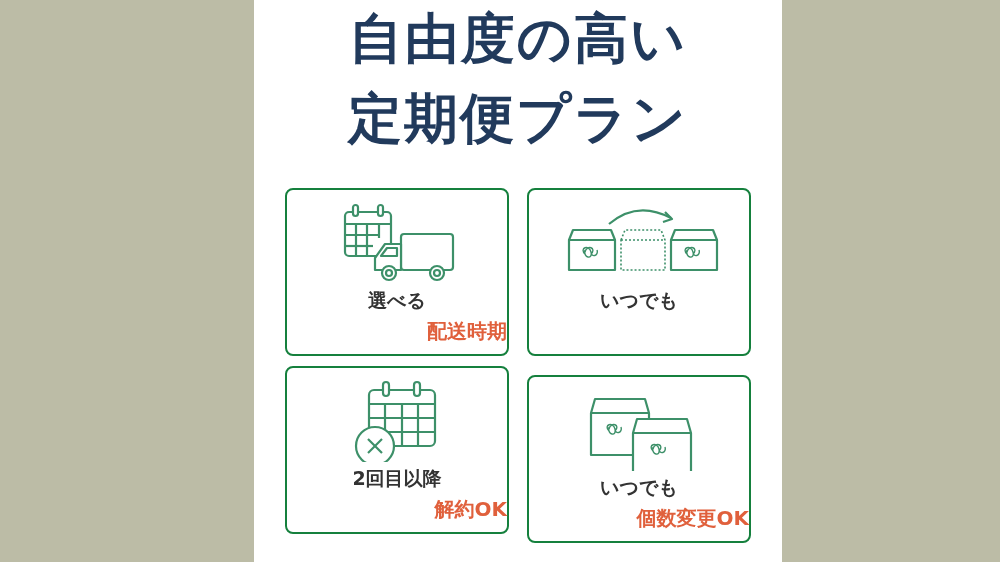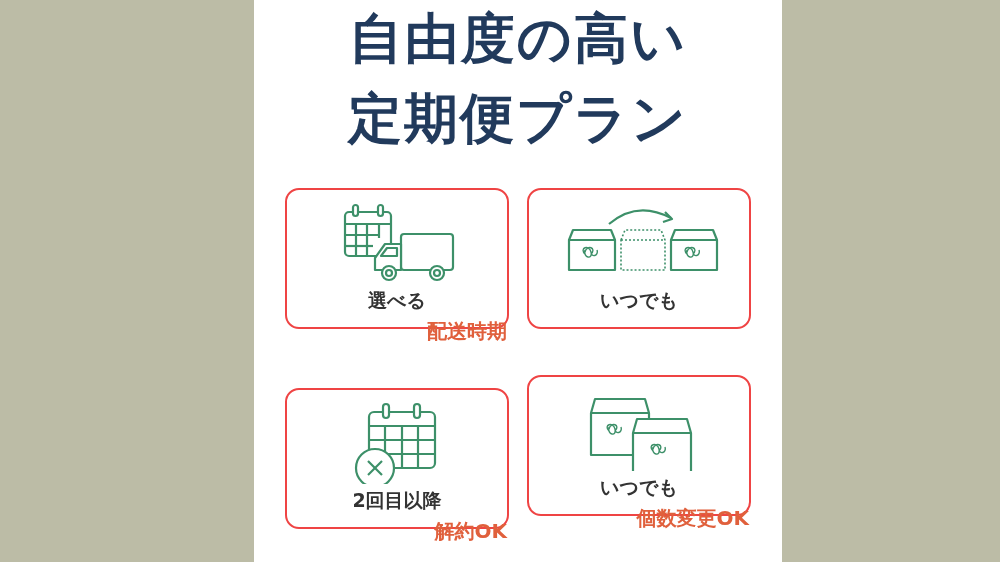--- a/index.html
+++ b/index.html
@@ -15,36 +15,36 @@
       margin-left: 22px;
     }
     .title {
       position: absolute; left: 0; width: 528px; text-align: center;
       color: #213a5c; font-weight: bold; font-size: 54px; letter-spacing: 2px;
       line-height: 1;
     }
     .title.l1 { top: 12px; }
     .title.l2 { top: 92px; text-align: center; }
     .card {
-      position: absolute; width: 224px; height: 141px;
-      background: #ffffff; border: 2px solid #ef4444; border-radius: 14px;
+      position: absolute; width: 224px; height: 168px;
+      background: #ffffff; border: 2px solid #15803d; border-radius: 8px;
       box-sizing: border-box;
     }
     .card .icon { position: absolute; left: 0; top: 8px; width: 100%; height: 86px; }
     .card .t1 {
       position: absolute; left: 0; width: 100%; top: 101px; text-align: center;
       font-weight: bold; font-size: 19px; color: #333333; line-height: 1;
     }
     .card .t2 {
       position: absolute; left: 0; width: 100%; top: 131px; text-align: right;
       font-weight: bold; font-size: 20px; color: #e0603c; line-height: 1;
     }
     .c1 { left: 31px; top: 188px; }
     .c2 { left: 273px; top: 188px; }
-    .c3 { left: 31px; top: 388px; }
+    .c3 { left: 31px; top: 366px; }
     .c4 { left: 273px; top: 375px; }
     svg { display: block; }
   </style>
 </head>
 <body>
 
 <div class="panel">
   <div class="title l1">自由度の高い</div>
   <div class="title l2">定期便プラン</div>
 

